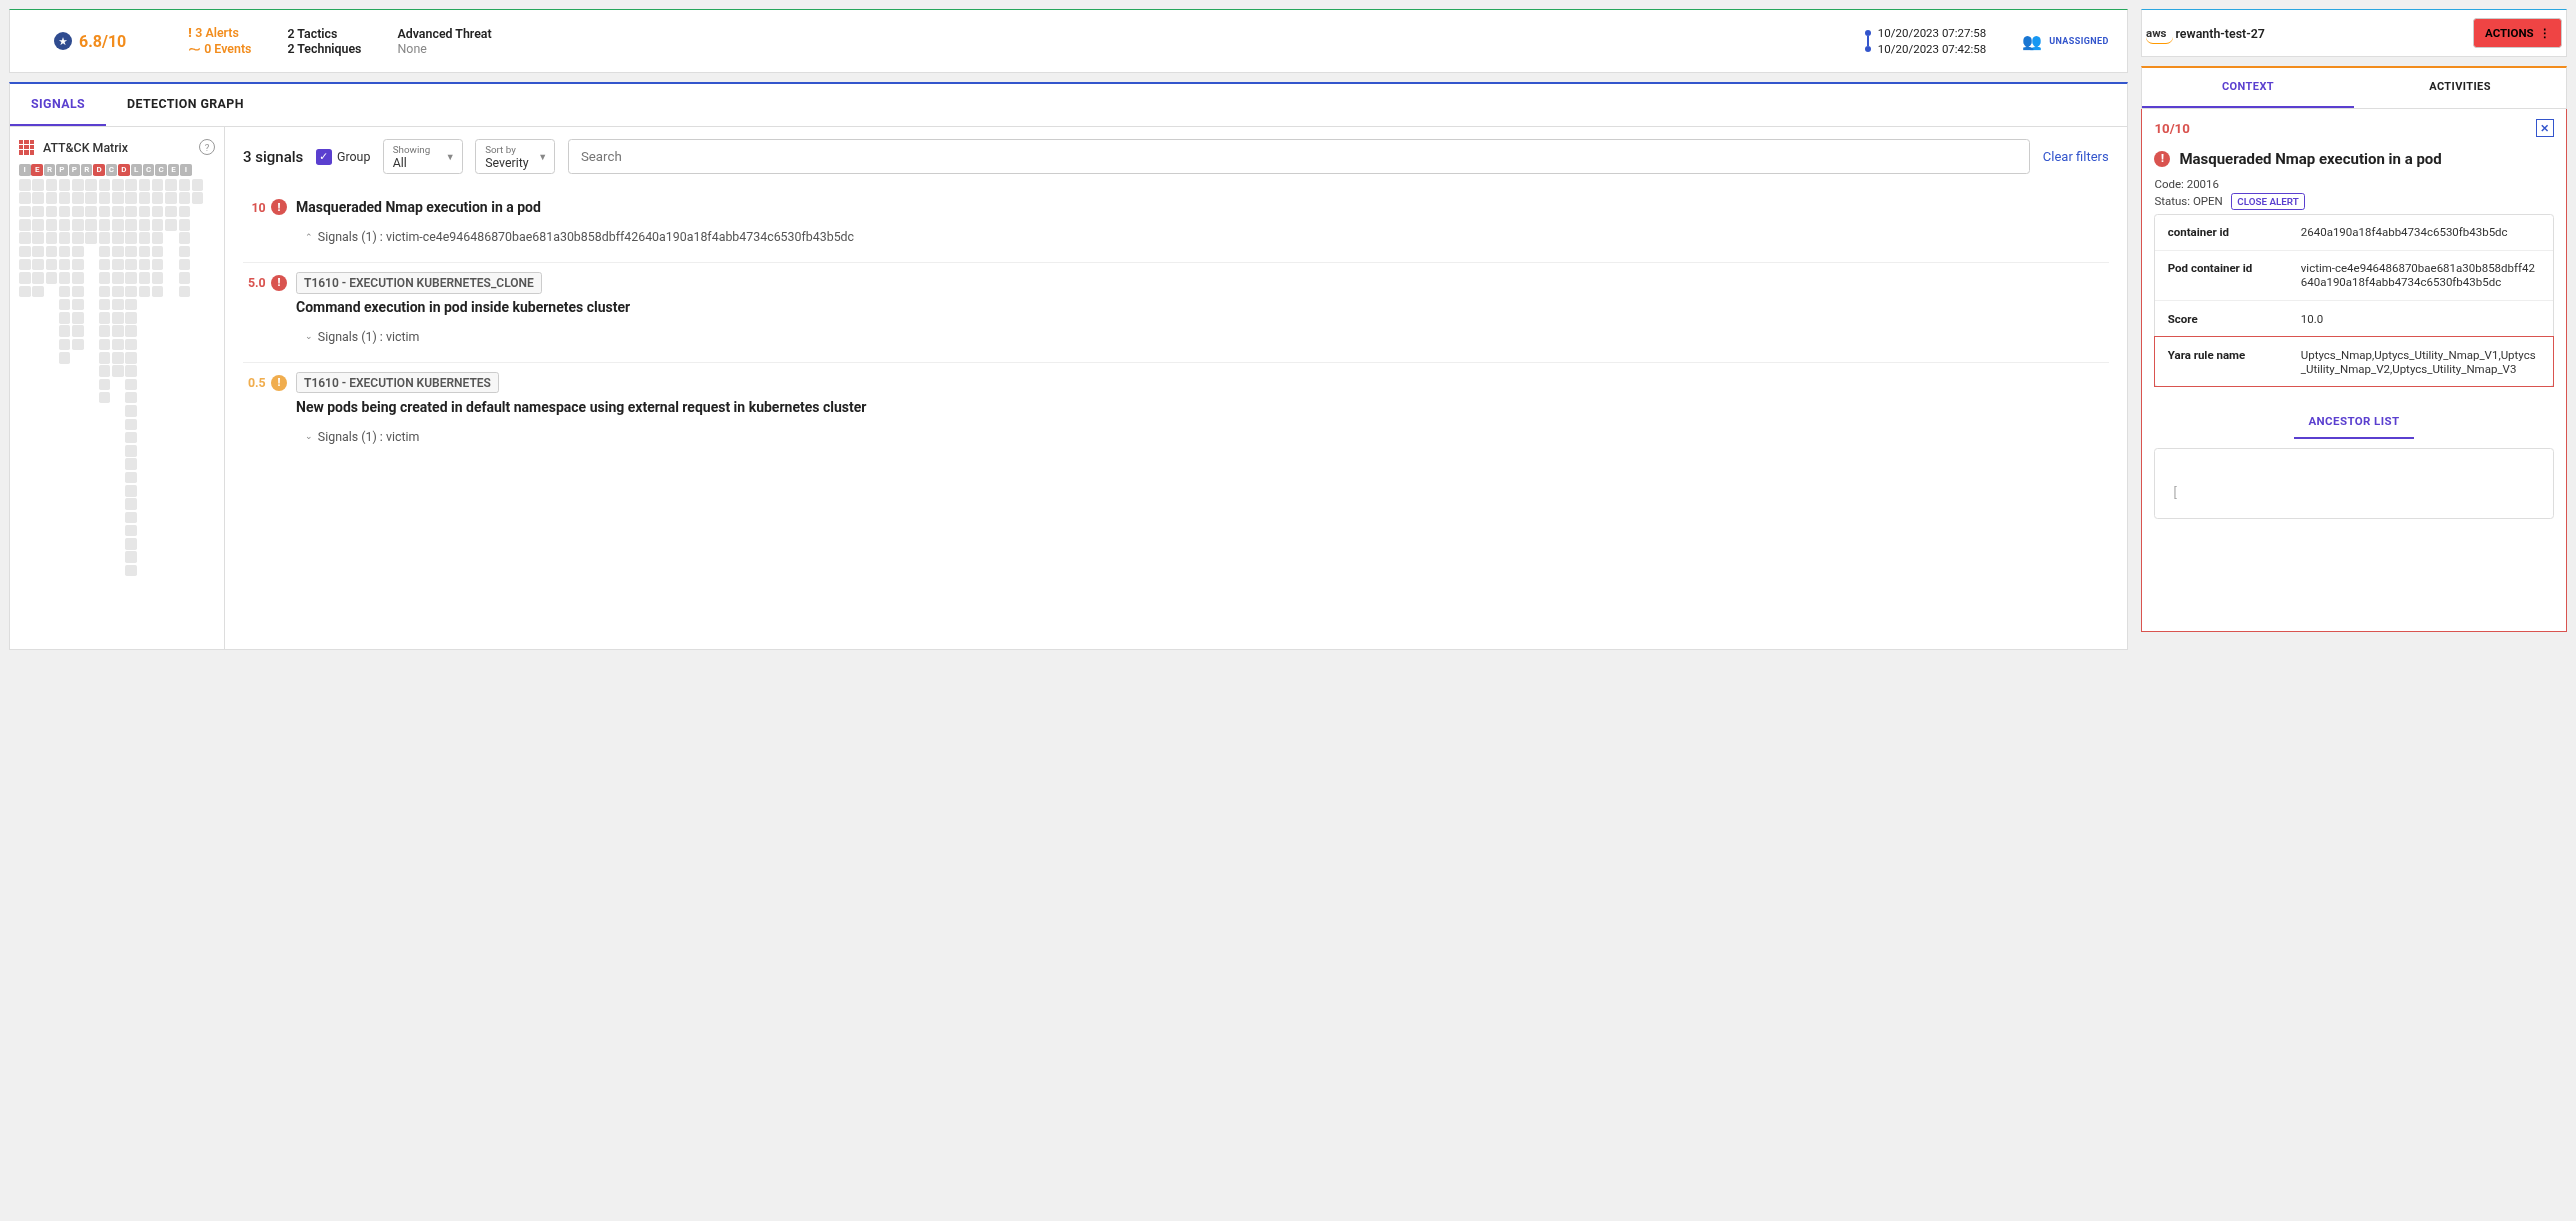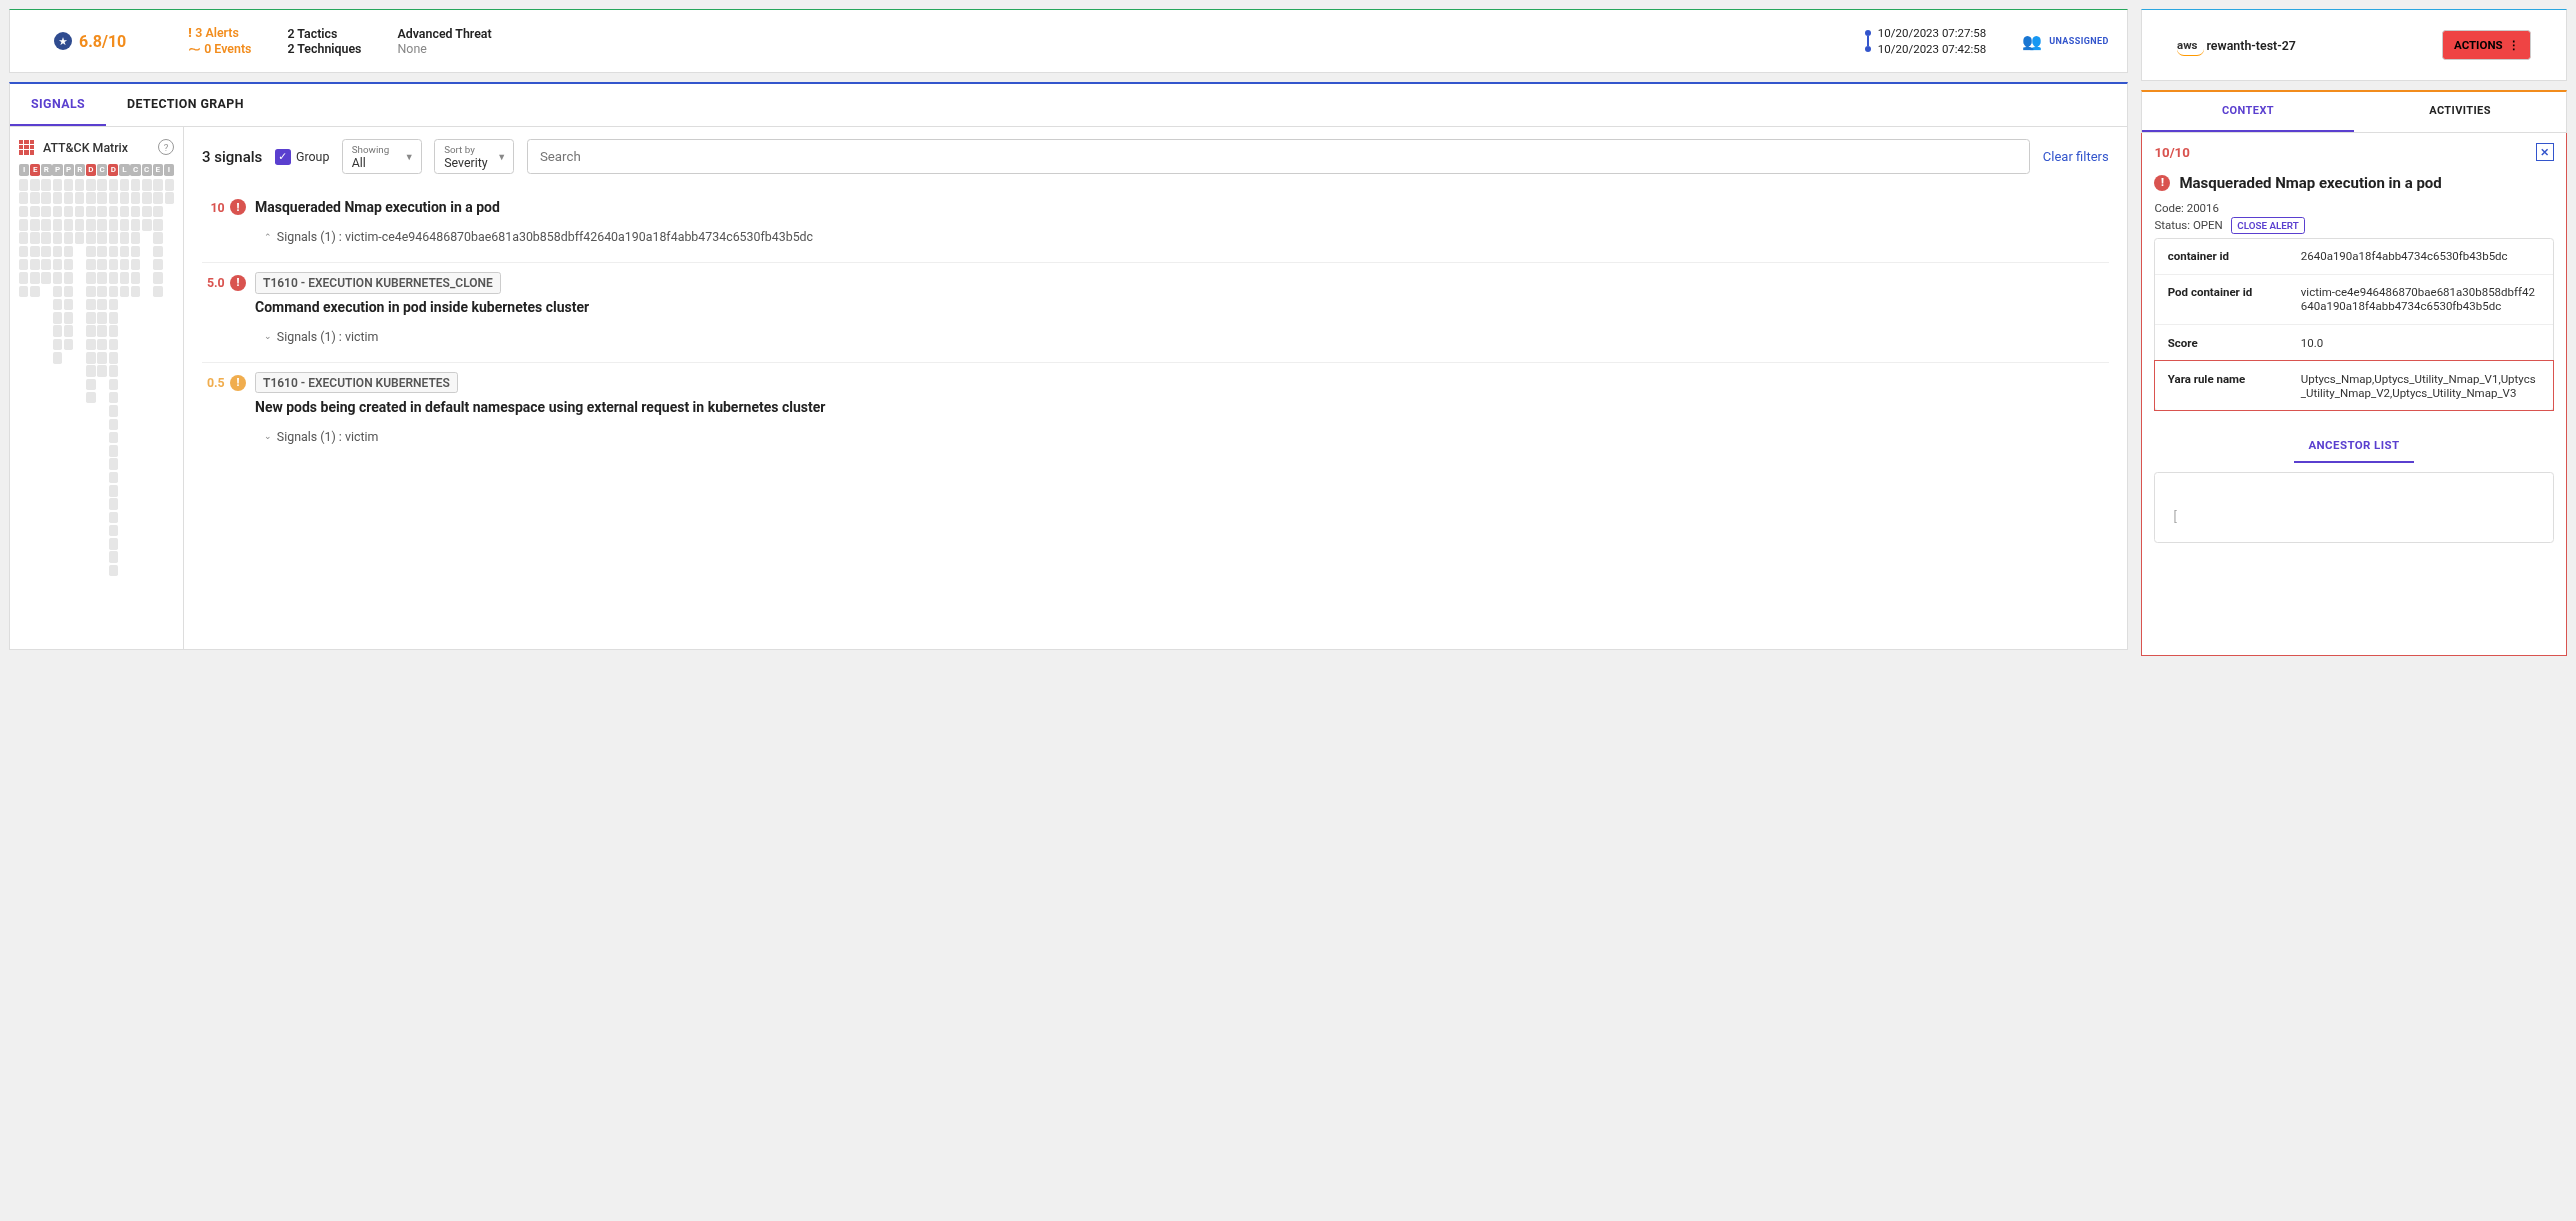--- a/index.html
+++ b/index.html
@@ -22,36 +22,36 @@
 .time-cell { flex-direction:row; align-items:center; gap:7px; }
 .time-dots { display:flex; flex-direction:column; align-items:center; }
 .time-dot { width:6.2px; height:6.2px; border-radius:50%; background:#3355cc; }
 .time-line { width:1.8px; height:10.6px; background:#3355cc; }
 .time-texts { display:flex; flex-direction:column; gap:1.8px; font-size:11.5px; color:#222; }
 .assign-cell { flex-direction:row; align-items:center; gap:7px; }
 .people-icon { color:#3355cc; font-size:16px; }
 .unassigned { color:#3355cc; font-size:9px; font-weight:700; letter-spacing:0.4px; text-align:center; }
 
 
-.right-header { background:#fff; border:0.9px solid #ddd; border-top:1.8px solid #2aa6e0; display:flex; align-items:center; justify-content:space-between; height:72px; padding:0 35px; margin-bottom:9px; }
+.right-header { background:#fff; border:0.9px solid #ddd; border-top:1.8px solid #2aa6e0; display:flex; align-items:center; justify-content:space-between; height:48px; padding:0 4px; margin-bottom:9px; }
 .account-info { display:flex; align-items:center; gap:9px; }
 .aws-logo { font-weight:700; font-size:11.5px; color:#333; position:relative; }
 .aws-logo::after { content:""; display:block; width:27px; height:5.3px; border-bottom:1.8px solid #f90; border-radius:0 0 9px 9px; position:absolute; left:0; bottom:-3.5px; }
 .account-name { font-weight:600; color:#222; }
 .actions-btn { border:0.9px solid #ccc; border-radius:3.5px; padding:7px 10.6px; font-weight:700; font-size:11.5px; background:#ef4444; cursor:pointer; display:flex; align-items:center; gap:5.3px; }
 .kebab { font-weight:900; }
 
 
 .tabs-row { background:#fff; border:0.9px solid #ddd; border-top:2.7px solid #3355cc; display:flex; }
 .tab { padding:12.4px 21px; font-weight:700; font-size:12.4px; letter-spacing:0.4px; cursor:pointer; color:#222; }
 .tab.active { color:#5a3fcf; border-bottom:2.7px solid #5a3fcf; }
 
 
 .body-split { display:flex; background:#fff; border:0.9px solid #ddd; border-top:none; min-height:523px; }
-.matrix-pane { width:174px; border-right:0.9px solid #ddd; padding:12.4px 9px; }
+.matrix-pane { width:215px; border-right:0.9px solid #ddd; padding:12.4px 9px; }
 .matrix-hdr { display:flex; align-items:center; justify-content:space-between; margin-bottom:9px; }
 .matrix-hdr-left { display:flex; align-items:center; gap:9px; }
 .grid-icon { display:grid; grid-template-columns:repeat(3,4.4px); gap:0.9px; }
 .grid-icon span { width:4.4px; height:4.4px; background:#d9534f; }
 .matrix-title { font-weight:500; color:#333; }
 .help-icon { width:16px; height:16px; border:1.3px solid #999; border-radius:50%; display:flex; align-items:center; justify-content:center; font-size:9.8px; color:#999; }
 .letter-row { display:flex; gap:0.9px; margin-bottom:3.5px; }
 .letter-cell { width:11.5px; height:11.5px; border-radius:1.8px; background:#b8b8b8; color:#fff; font-size:8px; display:flex; align-items:center; justify-content:center; font-weight:600; }
 .letter-cell.hot { background:#d9534f; }
 .matrix-grid { display:flex; flex-direction:column; gap:1.8px; margin-top:3.5px; }

